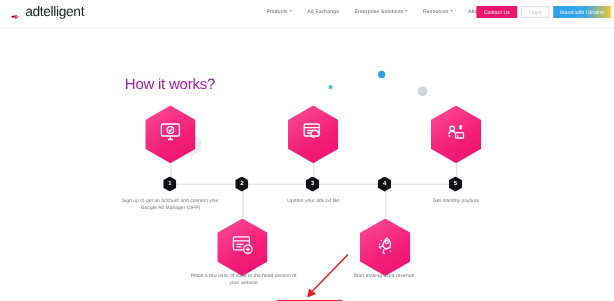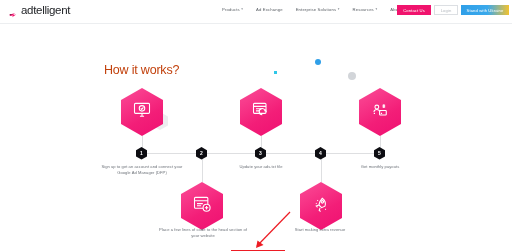--- a/index.html
+++ b/index.html
@@ -32,21 +32,21 @@
   .btn-contact { background:#f0136d; color:#fff; width:34px; }
   .btn-login { background:#fff; color:#b4b9bf; border:0.8px solid #dcdfe3; width:24px; }
   .btn-ua { width:48px; color:#ffffff;
             background:linear-gradient(90deg,#2f9fe8 0%,#3aa9ec 55%,#f2c230 100%); }
 
   
   .hero { position:absolute; top:24px; left:0; width:512px; height:227px; background:#fff; }
 
   .page-title {
     position:absolute; left:104px; top:39px;
-    font-size:12.5px; color:#c2410c; font-weight:400; letter-spacing:-0.2px;
+    font-size:12.5px; color:#a21caf; font-weight:400; letter-spacing:-0.2px;
   }
 
   
   .dot { position:absolute; border-radius:50%; }
   .dot-sq { position:absolute; }
 
   
   .timeline-line {
     position:absolute; left:136px; top:128.5px; width:240px; height:1px;
     background:#dedfe1;

